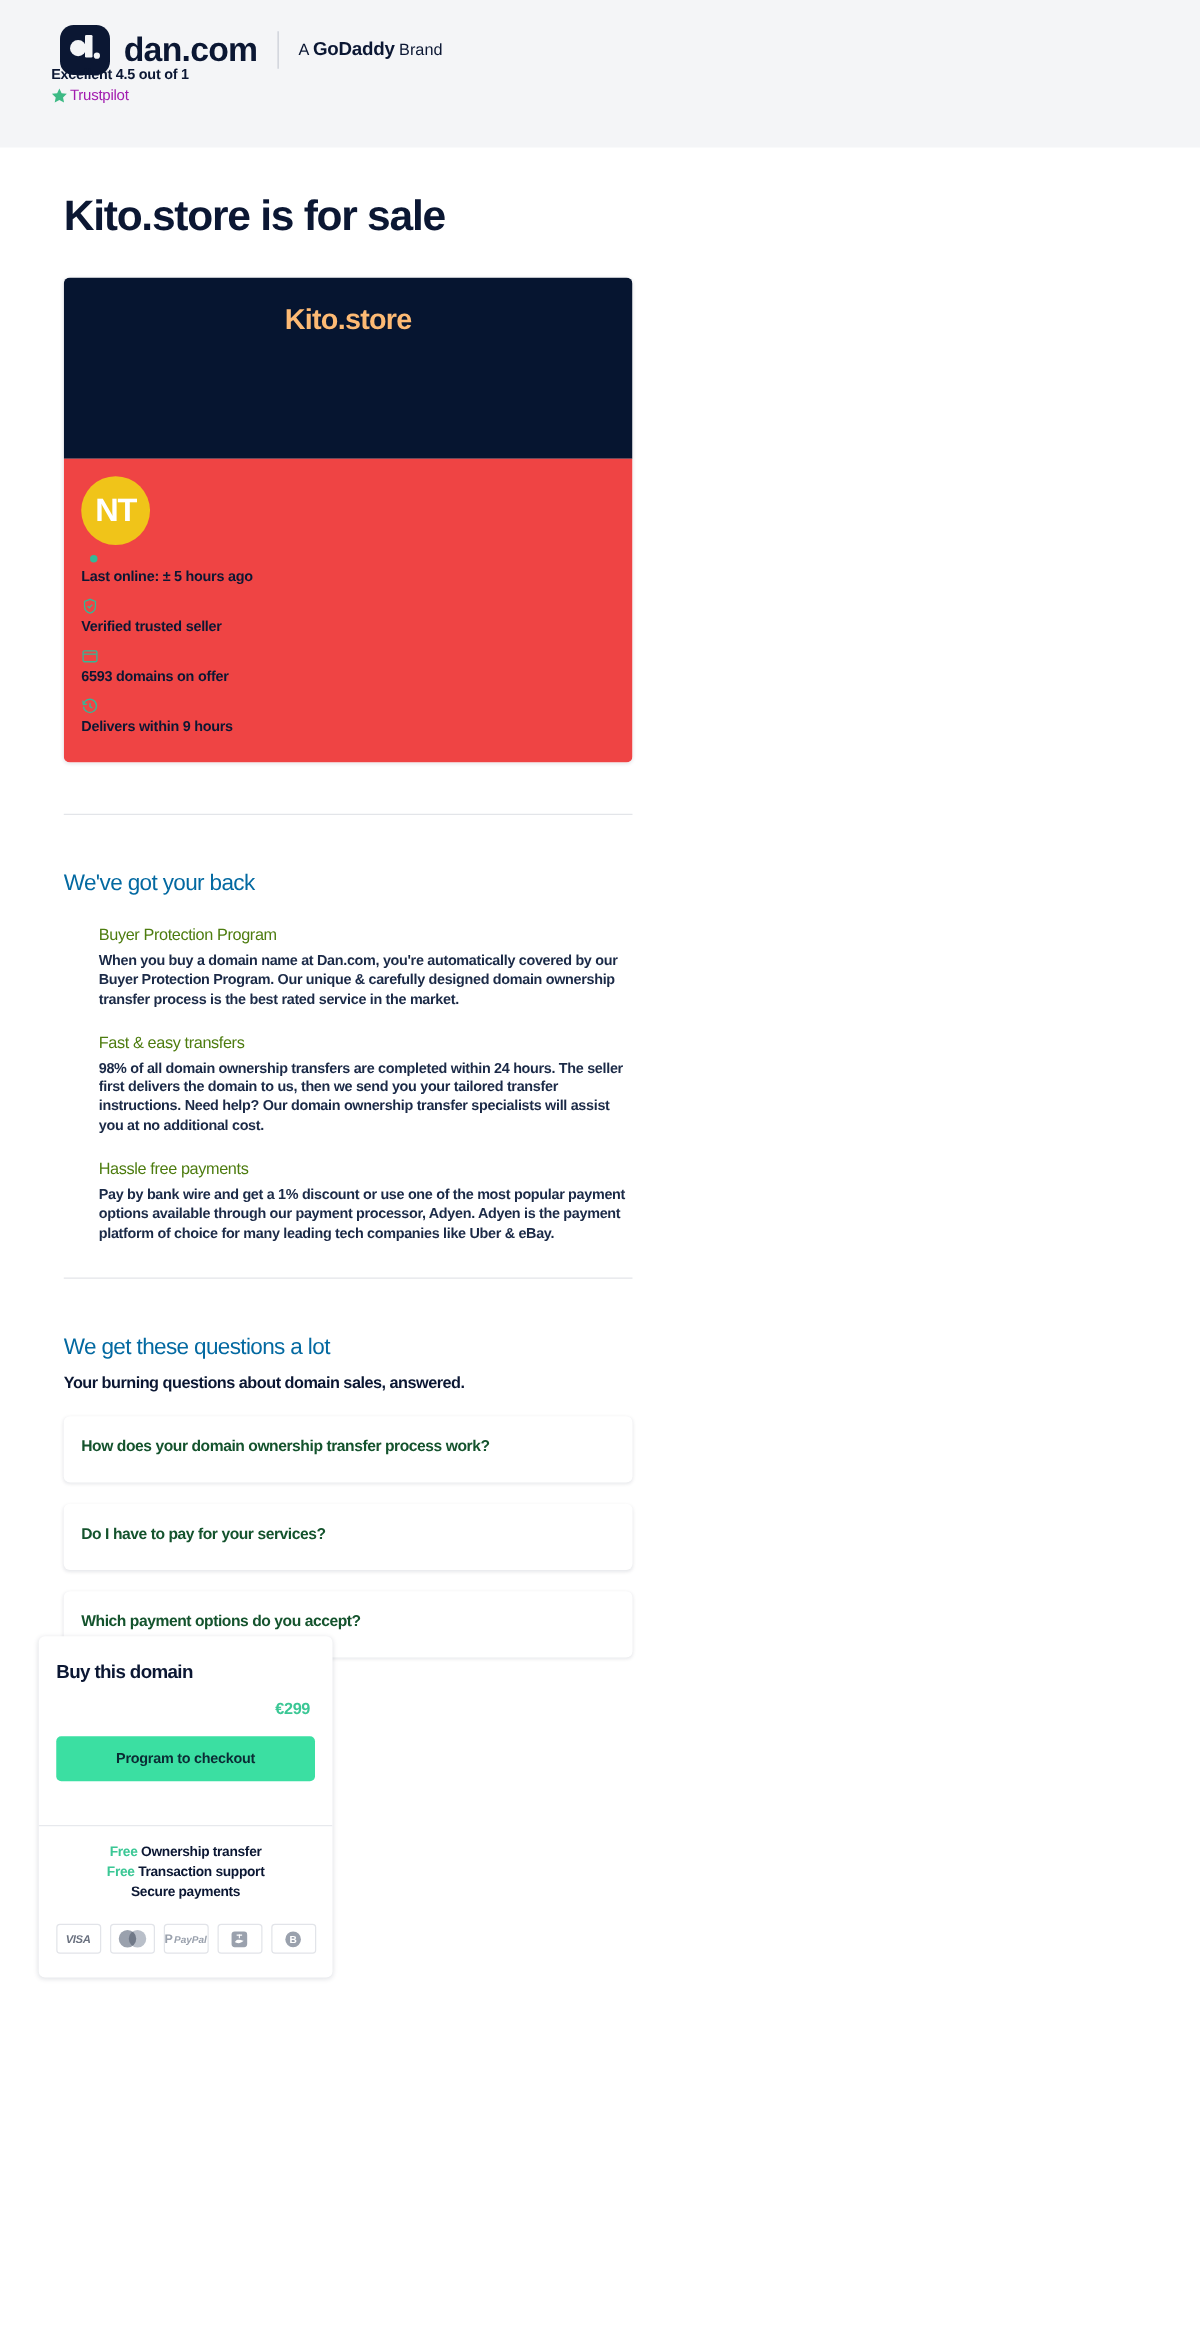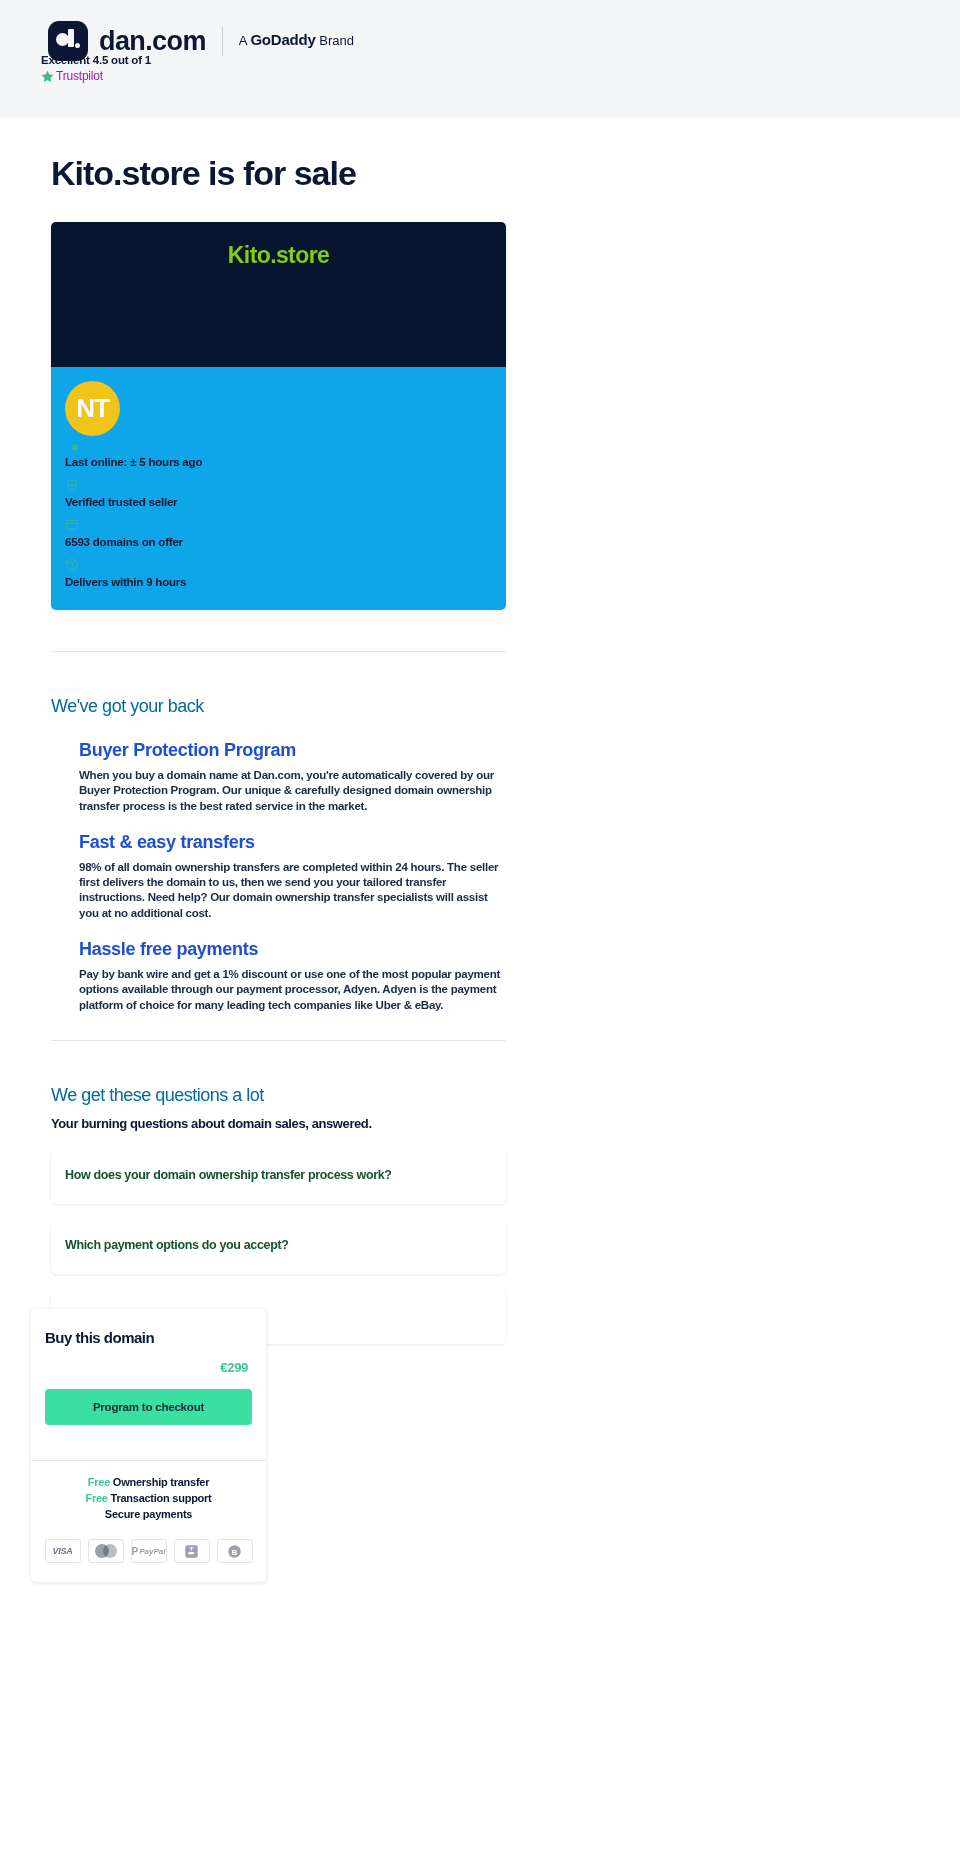--- a/index.html
+++ b/index.html
@@ -129,28 +129,28 @@
     overflow: hidden;
   }
   .domain-banner {
     height: 145px;
     background: #061530;
     display: flex;
     justify-content: center;
     padding-top: 20px;
   }
   .domain-banner-name {
-    color: #84cc16;
+    color: #fdba74;
     font-size: 23px;
     font-weight: bold;
     letter-spacing: -0.6px;
   }
   .seller-body {
     padding: 14px 14px 22px 14px;
-    background: #0ea5e9;
+    background: #ef4444;
   }
   .avatar {
     width: 55px; height: 55px;
     border-radius: 50%;
     background: #f0c419;
     color: #ffffff;
     font-size: 26px;
     font-weight: bold;
     display: flex;
     align-items: center;
@@ -184,24 +184,24 @@
   .section-title {
     font-size: 18px;
     font-weight: normal;
     letter-spacing: -0.5px;
     color: #0369a1;
     margin-top: 44px;
   }
   .gyb-list { margin-top: 23px; padding-left: 28px; }
   .gyb-item { margin-bottom: 18px; }
   .gyb-h {
-    font-size: 18px;
-    font-weight: bold;
+    font-size: 13px;
+    font-weight: normal;
     letter-spacing: -0.3px;
-    color: #1d4ed8;
+    color: #4d7c0f;
     margin-bottom: 7px;
   }
   .gyb-p {
     font-size: 11.5px;
     font-weight: bold;
     line-height: 1.33;
     color: #1b2a47;
     letter-spacing: -0.25px;
     max-width: 424px;
   }
@@ -405,24 +405,24 @@
 
     <hr class="rule" style="margin-top:27px">
 
     <h2 class="section-title">We get these questions a lot</h2>
     <div class="faq-sub">Your burning questions about domain sales, answered.</div>
     <div class="faq-list">
       <div class="faq-card">
         <div class="faq-q">How does your domain ownership transfer process work?</div>
       </div>
       <div class="faq-card">
+        <div class="faq-q">Do I have to pay for your services?</div>
+      </div>
+      <div class="faq-card">
         <div class="faq-q">Which payment options do you accept?</div>
-      </div>
-      <div class="faq-card">
-        <div class="faq-q">Do I have to pay for your services?</div>
       </div>
     </div>
   </div>
 
   <div class="buybox">
     <div class="buybox-top">
       <div class="buy-title">Buy this domain</div>
       <div class="price-row">
         <span class="price">€299</span>
       </div>

